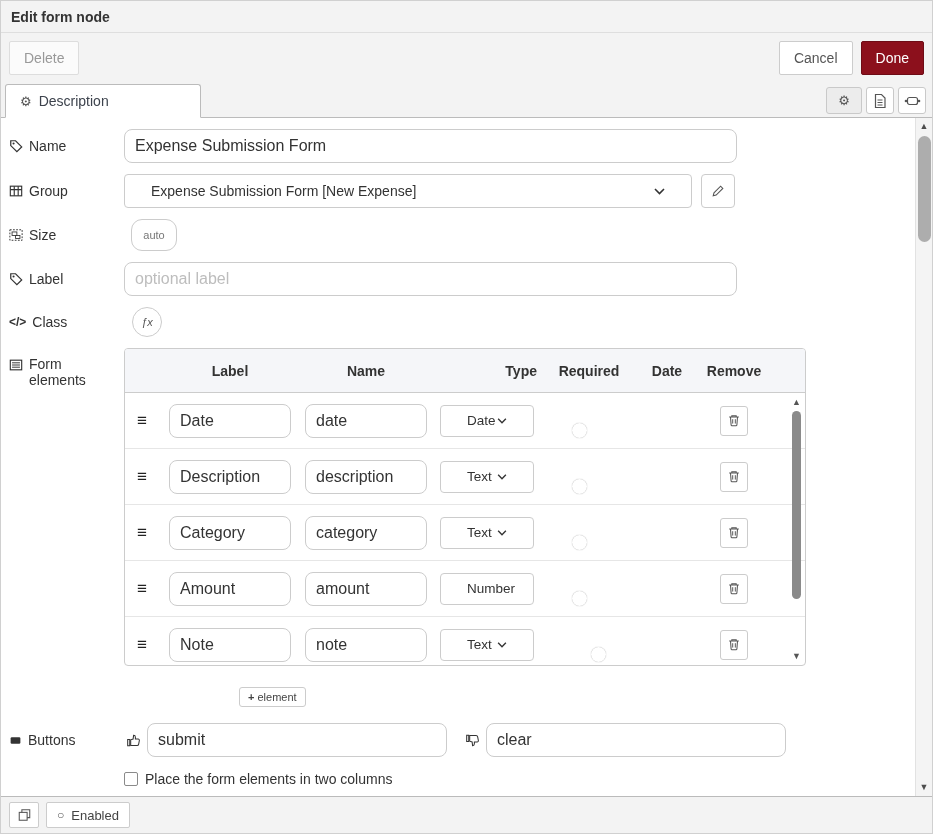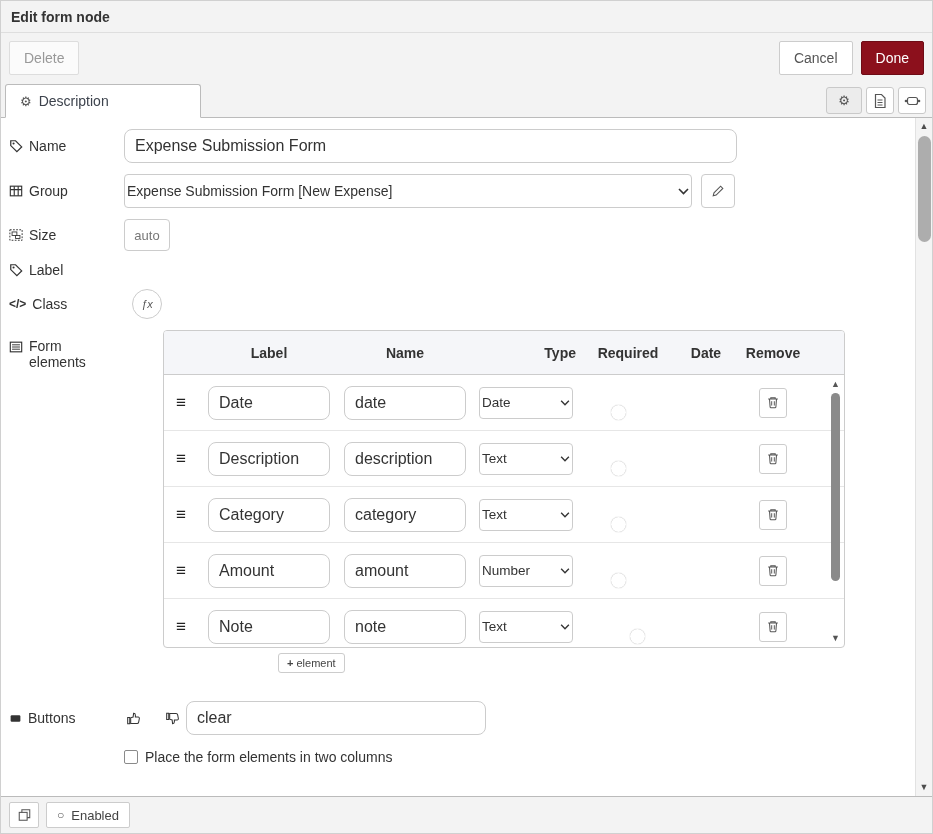--- a/index.html
+++ b/index.html
@@ -23,34 +23,34 @@
   .tab-gear { font-size:13px; color:#555; }
   .tab-right { position:absolute; right:6px; top:4px; display:flex; gap:4px; }
   .icon-btn { height:27px; min-width:28px; border:1px solid #c9c9c9; border-radius:3px; background:#fff; display:flex; align-items:center; justify-content:center; cursor:pointer; color:#555; font-size:13px; }
   .icon-btn.pressed { background:#ececec; width:36px; }
 
   
   .body { flex:1; display:flex; min-height:0; }
   .content { flex:1; padding:11px 6px 0 8px; overflow:hidden; }
 
   .form-row { display:flex; align-items:center; margin-bottom:11px; }
-  .form-row.top { align-items:flex-start;gap:39px; }
+  .form-row.top { align-items:flex-start; }
   .row-label { width:115px; flex:0 0 115px; display:flex; align-items:center; gap:6px; font-size:14px; color:#333; }
   .form-row.top .row-label { padding-top:8px; align-items:flex-start; }
   .row-label svg, .row-label .glyph { flex:0 0 auto; }
   .glyph { font-size:12px; color:#333; font-weight:bold; }
 
   input[type=text] { height:34px; border:1px solid #ccc; border-radius:8px; font-size:16px; color:#333; padding:0 10px; font-family:inherit; outline:none; }
   input::placeholder { color:#bdbdbd; }
   .wide-input { width:613px; }
 
-  .select { height:34px; border:1px solid #ccc; border-radius:4px; background:#fff; display:flex; align-items:center; justify-content:space-between; padding:0 2px; font-size:14px; color:#333; cursor:pointer; }
+  .select { height:34px; border:1px solid #ccc; border-radius:4px; background:#fff; display:flex; align-items:center; justify-content:space-between; padding:0 26px; font-size:14px; color:#333; cursor:pointer; }
   .group-select { width:568px; }
   .sq-btn { width:34px; height:34px; border:1px solid #ccc; border-radius:4px; background:#fff; display:flex; align-items:center; justify-content:center; cursor:pointer; margin-left:9px; }
-  .auto-btn { height:32px; width:46px; border:1px solid #ccc; border-radius:4px; background:#fff; color:#777; font-size:13px; cursor:pointer; font-family:inherit; }
+  .auto-btn { height:32px; width:46px; border:1px solid #ccc; border-radius:11px; background:#fff; color:#777; font-size:11px; cursor:pointer; font-family:inherit;margin-left:7px; }
   .round-btn { width:30px; height:30px; border-radius:50%; border:1px solid #ccc; background:#fff; margin-left:8px; font-size:11px; color:#555; cursor:pointer; display:flex; align-items:center; justify-content:center; font-style:italic; }
 
   
   .fe-table { width:682px; border:1px solid #ccc; border-radius:4px; overflow:hidden; background:#fff; }
   .fe-head { height:44px; background:#f5f6f9; border-bottom:1px solid #ccc; display:flex; align-items:center; padding-left:8px; gap:6px; font-size:14px; font-weight:bold; color:#333; }
   .c-handle { width:26px; flex:0 0 26px; }
   .c-label  { width:130px; flex:0 0 130px; text-align:center; }
   .c-name   { width:130px; flex:0 0 130px; text-align:center; }
   .c-type   { width:100px; flex:0 0 100px; text-align:right; }
   .c-req    { width:92px;  flex:0 0 92px;  text-align:center; }
@@ -65,26 +65,26 @@
   .toggle .knob { position:absolute; top:2px; left:2px; width:15px; height:15px; border-radius:50%; background:#fff; box-shadow:0 0 1px rgba(0,0,0,.4); }
   .toggle.on { background:#8C101C; }
   .toggle.on .knob { left:auto; right:2px; }
   .trash-btn { width:28px; height:30px; border:1px solid #ccc; border-radius:3px; background:#fff; cursor:pointer; display:flex; align-items:center; justify-content:center; margin:0 auto; }
 
   .fe-scrollbar { position:absolute; top:2px; bottom:2px; right:2px; width:13px; display:flex; flex-direction:column; align-items:center; }
   .fe-scrollbar .arr { font-size:9px; color:#555; line-height:14px; height:14px; cursor:pointer; }
   .fe-scrollbar .track { flex:1; width:100%; position:relative; }
   .fe-scrollbar .thumb { position:absolute; top:2px; left:2px; width:9px; height:188px; background:#8a8a8a; border-radius:5px; cursor:pointer; }
 
-  .add-element { margin:5px 0 0 115px; }
+  .add-element { margin:21px 0 0 115px; }
   .add-btn { font-size:11px; padding:3px 8px; border:1px solid #ccc; border-radius:3px; background:#fff; color:#444; cursor:pointer; font-family:inherit; }
   .add-btn b { font-weight:bold; }
 
   
-  .buttons-row { display:flex; align-items:center; margin-top:28px; }
+  .buttons-row { display:flex; align-items:center; margin-top:16px; }
   .thumb-icon { margin:0 6px 0 2px; color:#333; }
   .btn-input { width:300px; }
   .thumb-icon.down { margin-left:18px; }
 
   
   .check-row { display:flex; align-items:center; gap:7px; margin:14px 0 10px 115px; font-size:14px; color:#333; }
   .checkbox { width:14px; height:14px; border:1px solid #8a8a8a; border-radius:2px; background:#fff; cursor:pointer; }
 
   
   .vscroll { width:17px; flex:0 0 17px; background:#f4f4f4; border-left:1px solid #e2e2e2; display:flex; flex-direction:column; align-items:center; }
@@ -185,20 +185,21 @@
       </div>
 
       <div class="form-row">
         <div class="row-label">
           <svg width="14" height="14" viewBox="0 0 16 16">
               <path d="M2 2h5.5l7 7-5.5 5.5-7-7z" fill="none" stroke="#333" stroke-width="1.4"></path>
               <circle cx="5.2" cy="5.2" r="1.2" fill="#333"></circle>
             </svg>
           <span>Label</span>
         </div>
+        <input type="text" class="wide-input" placeholder="optional label" style="">
       </div>
 
       <div class="form-row">
         <div class="row-label">
           <span class="glyph">&lt;/&gt;</span>
           <span>Class</span>
         </div>
         <button class="round-btn">
             <span>ƒx</span>
           </button>
@@ -354,20 +355,21 @@
         <div class="row-label">
           <svg width="13" height="13" viewBox="0 0 16 16">
               <rect x="2" y="4" width="12" height="8" rx="1.5" fill="#333"></rect>
             </svg>
           <span>Buttons</span>
         </div>
         <svg class="thumb-icon" width="15" height="15" viewBox="0 0 16 16">
             <path d="M1.8 7h2.2v6.5H1.8z" fill="none" stroke="#333" stroke-width="1.1"></path>
             <path d="M5 13V7.3l2.6-.9.5-3.9c1.3 0 1.9.9 1.9 2v2h3c.8 0 1.4.7 1.25 1.5l-.75 3.9c-.15.9-.8 1.5-1.7 1.5H5z" fill="none" stroke="#333" stroke-width="1.1"></path>
           </svg>
+        <input type="text" class="btn-input" value="submit" style="">
         <svg class="thumb-icon down" width="15" height="15" viewBox="0 0 16 16" style="transform:scale(1,-1)">
             <path d="M1.8 7h2.2v6.5H1.8z" fill="none" stroke="#333" stroke-width="1.1"></path>
             <path d="M5 13V7.3l2.6-.9.5-3.9c1.3 0 1.9.9 1.9 2v2h3c.8 0 1.4.7 1.25 1.5l-.75 3.9c-.15.9-.8 1.5-1.7 1.5H5z" fill="none" stroke="#333" stroke-width="1.1"></path>
           </svg>
         <input type="text" class="btn-input" value="clear" style="">
       </div>
 
       <div class="check-row">
         <span class="checkbox"></span>
         <span>Place the form elements in two columns</span>

